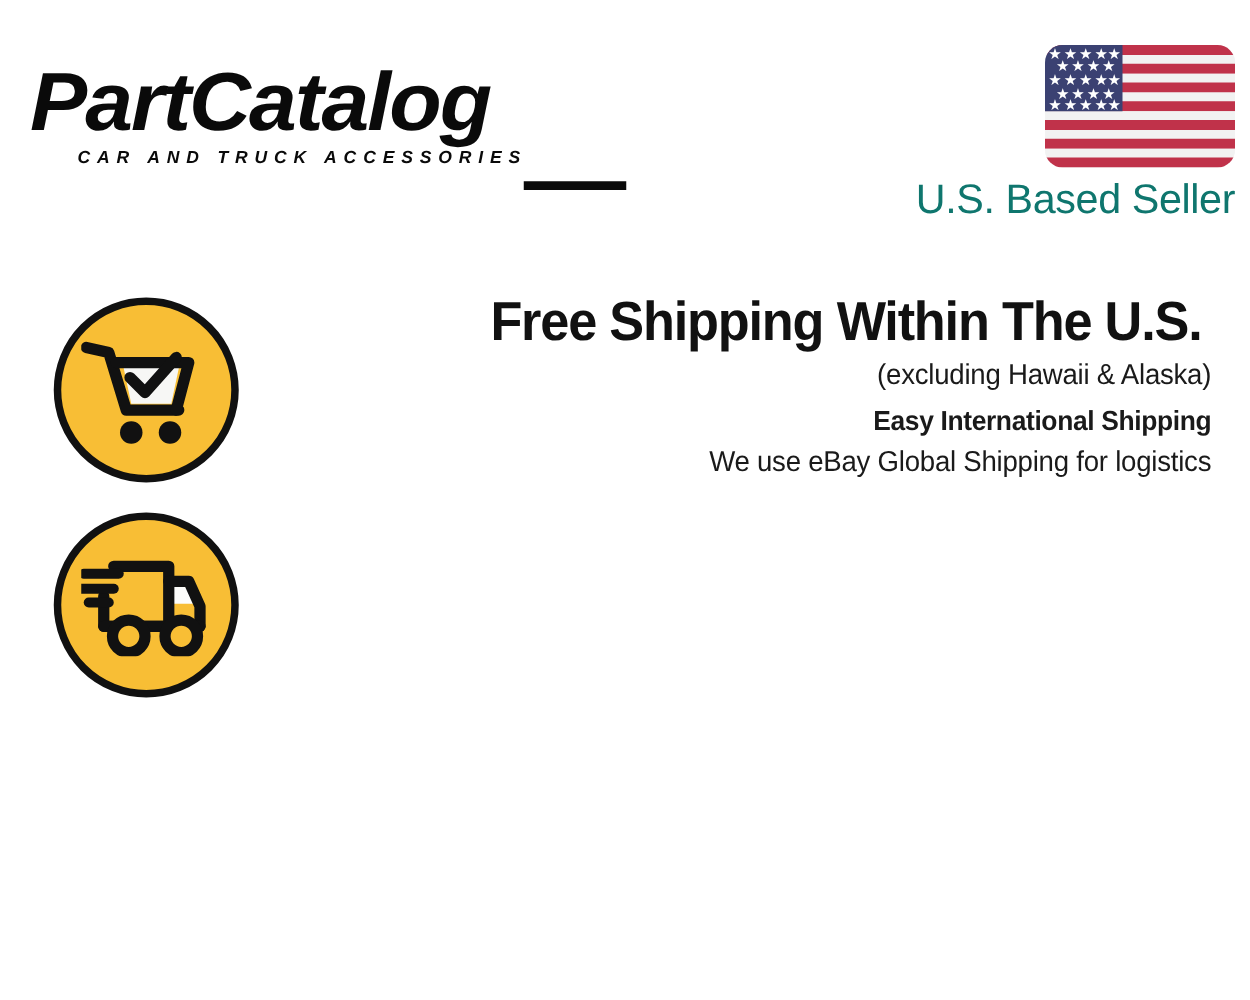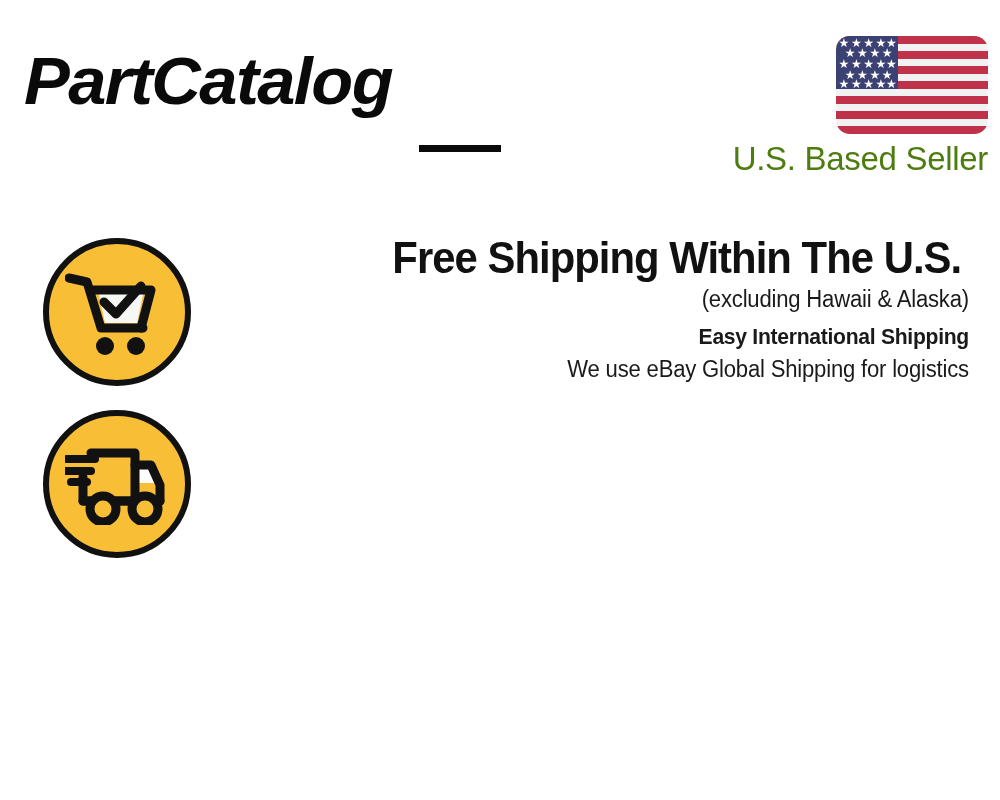--- a/index.html
+++ b/index.html
@@ -114,21 +114,21 @@
     line-height: 12px;
     transform: translate(-50%, -50%);
   }
 
   .seller-text {
     font-family: "Liberation Sans", sans-serif;
     font-weight: normal;
     font-size: 33px;
     line-height: 34px;
     letter-spacing: -0.3px;
-    color: #4d7c0f;
+    color: #0f766e;
     white-space: nowrap;
   }
 
   
   .features {
     position: absolute;
     top: 232px;
     left: 0;
     width: 1000px;
     text-align: right;
@@ -205,20 +205,21 @@
 </style>
 </head>
 <body style="background: rgb(255, 255, 255);">
 
 <div class="banner">
 
   <div class="header">
 
     <div class="logo-block">
       <div class="logo-wordmark">PartCatalog</div>
+      <div class="logo-tagline">CAR AND TRUCK ACCESSORIES</div>
       <div class="logo-rule"></div>
     </div>
 
     <div class="seller-block">
       <div class="flag">
         <div class="stripe red" style="top: 0%; background: rgb(192, 50, 74);"></div>
         <div class="stripe white" style="top: 7.6923%; background: rgb(242, 242, 242);"></div>
         <div class="stripe red" style="top: 15.3846%; background: rgb(192, 50, 74);"></div>
         <div class="stripe white" style="top: 23.0769%; background: rgb(242, 242, 242);"></div>
         <div class="stripe red" style="top: 30.7692%; background: rgb(192, 50, 74);"></div>

